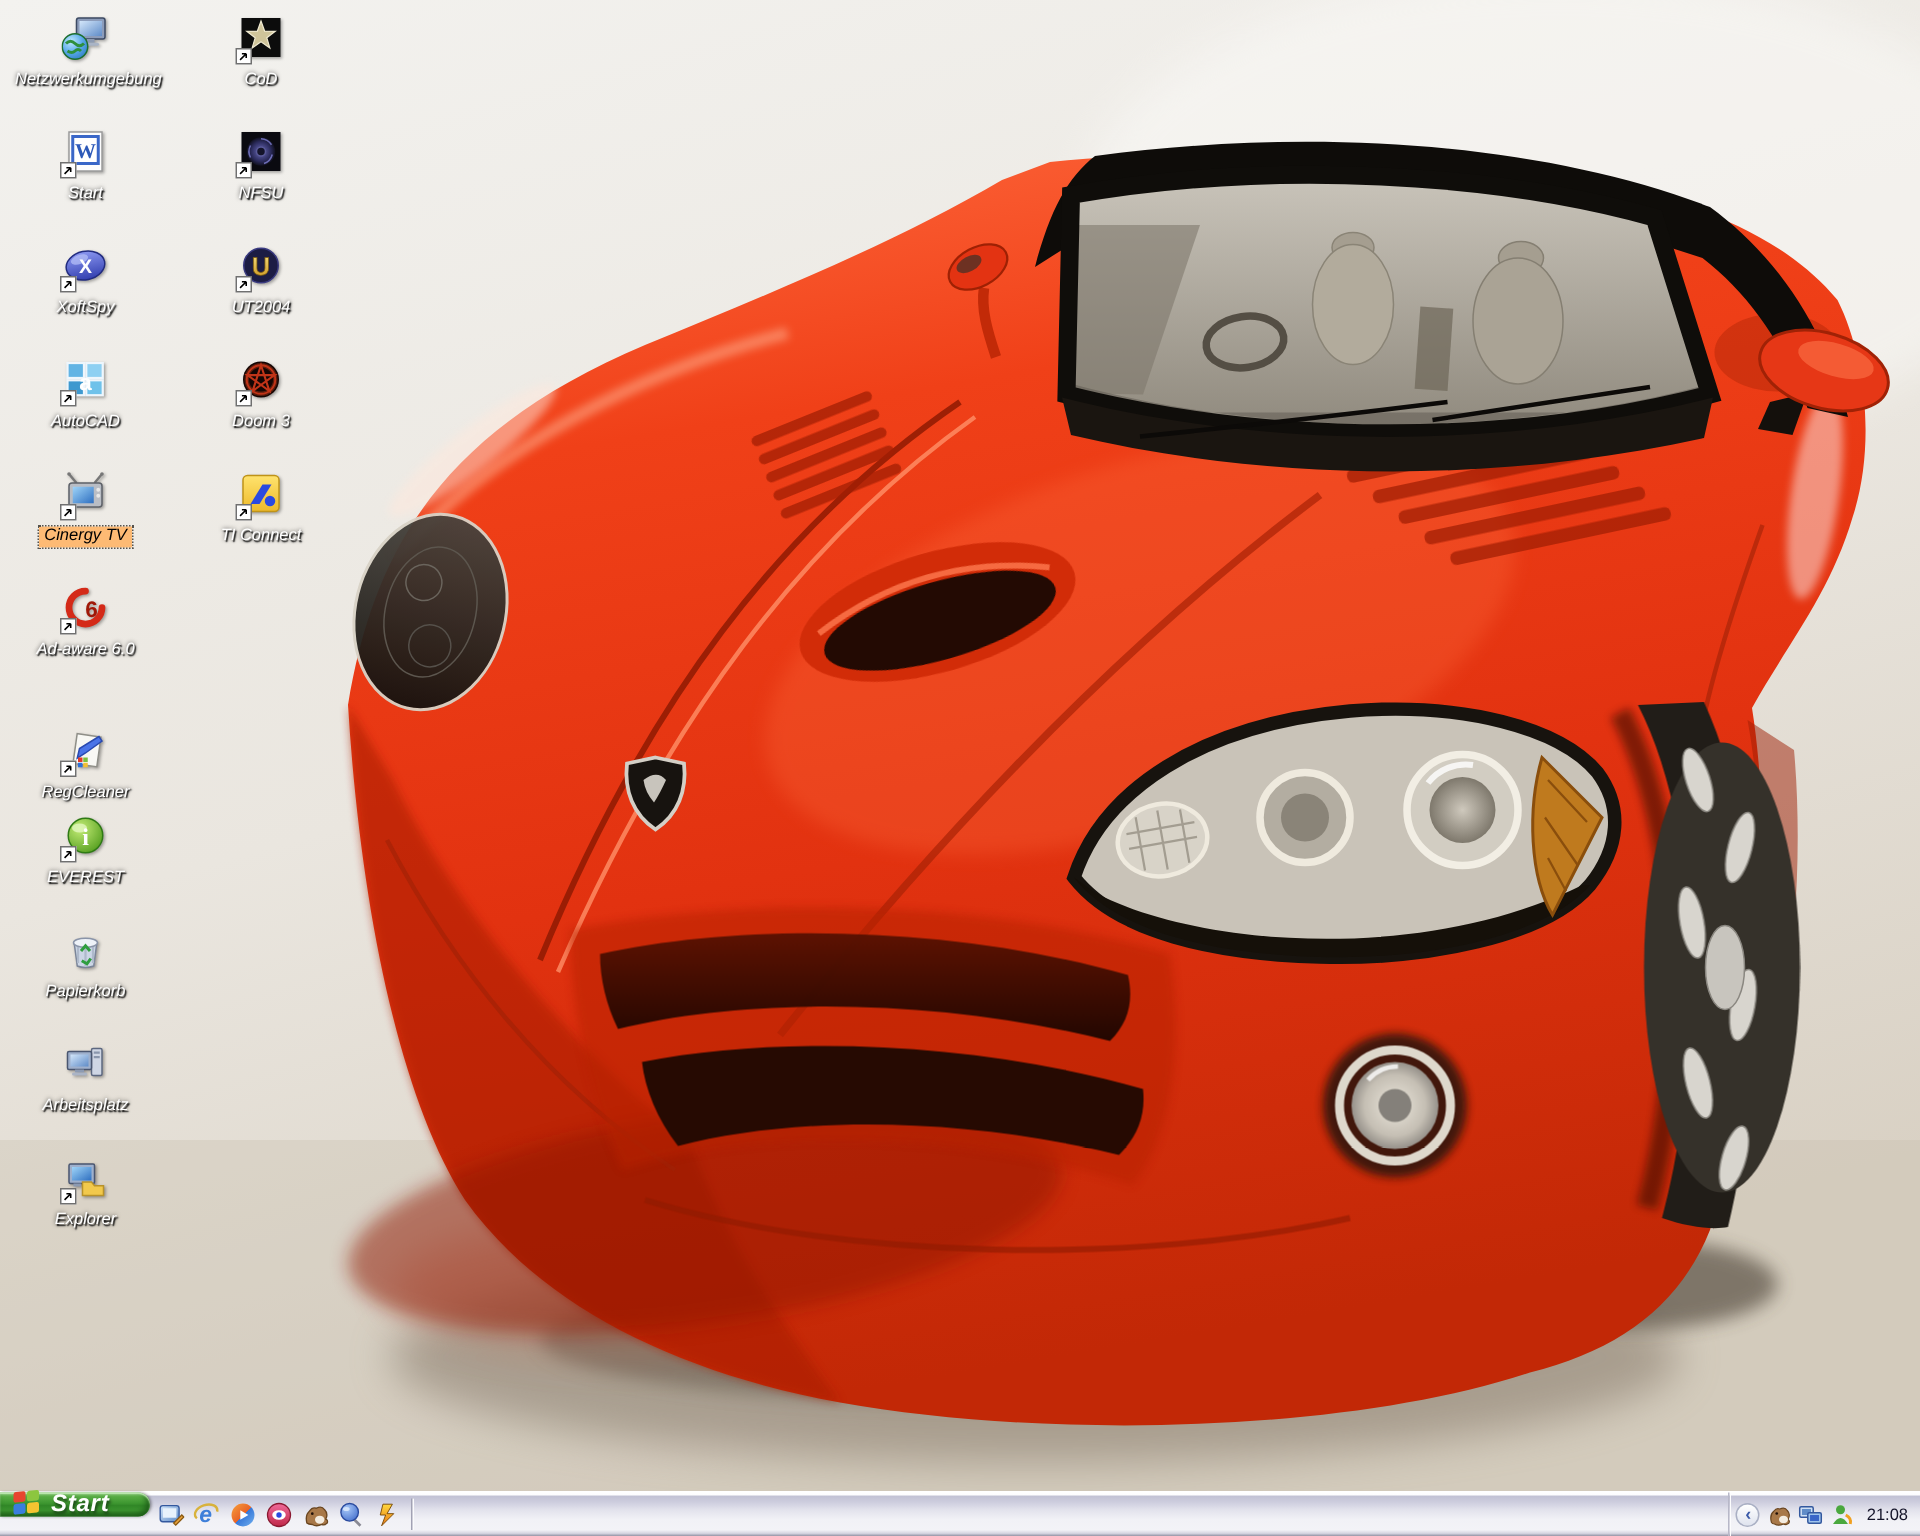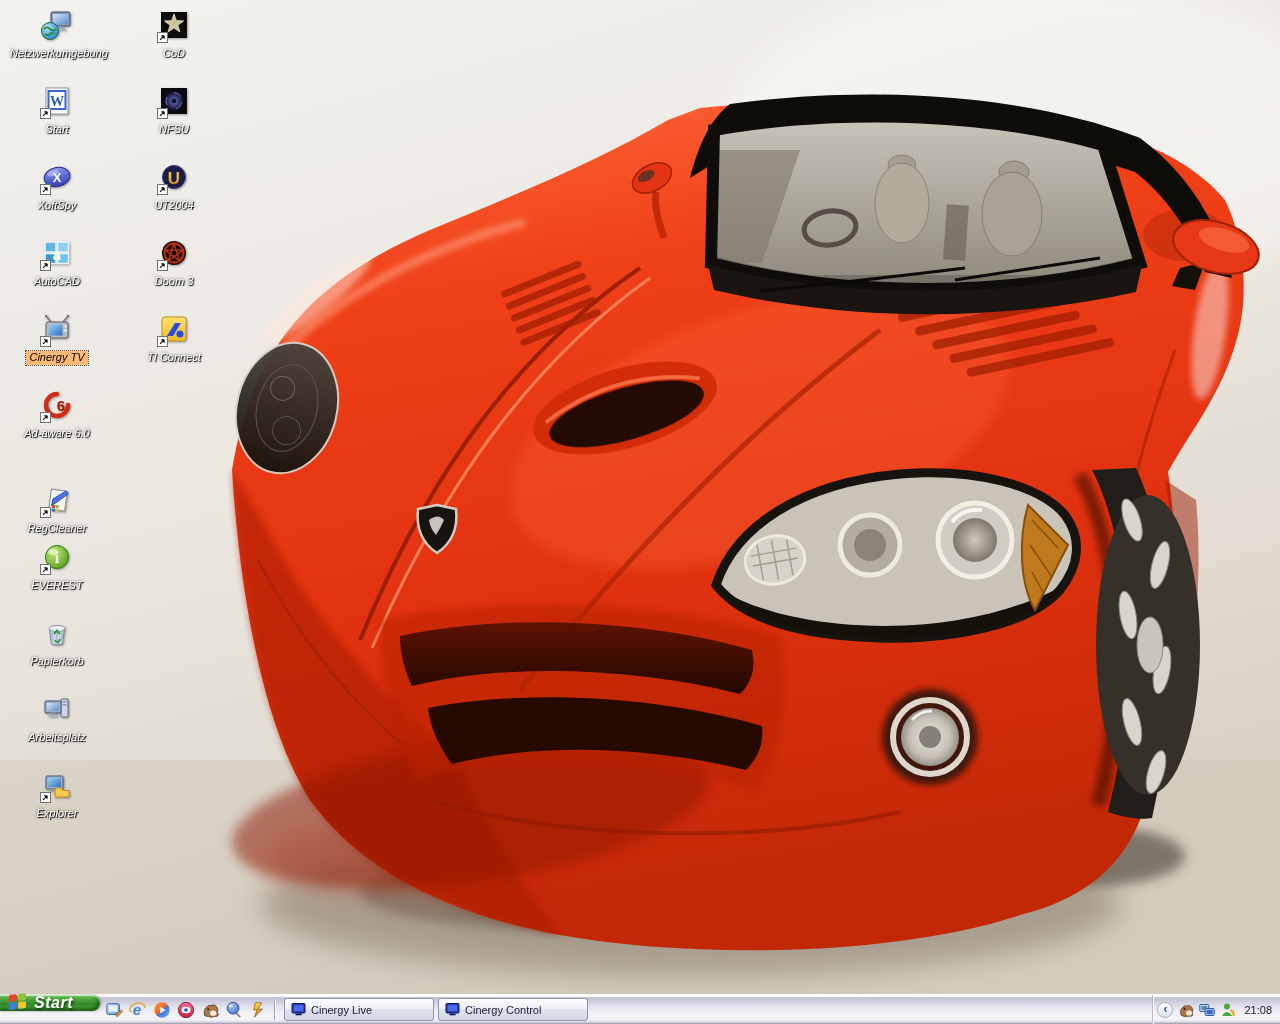--- a/index.html
+++ b/index.html
@@ -639,38 +639,20 @@
     </div>
     <div class="qlbtn">
       <svg viewBox="0 0 20 20">
         <path d="M7 2 L14 2 L10 9 L15 9 L6 18 L9 10 L5 10 Z" fill="url(#wam)" stroke="#7a4a08" stroke-width="0.7"></path>
         </svg>
     </div>
   </div>
 
   <div class="vsep"></div>
 
-  <div class="winbtns">
-    <div class="winbtn">
-      <svg viewBox="0 0 15 13">
-        <rect x="1" y="0.5" width="13" height="9.5" rx="1" fill="#2a3db0" stroke="#0e1560"></rect>
-        <rect x="2.7" y="2.2" width="9.6" height="6" fill="#4a68e8"></rect>
-        <rect x="4.5" y="10.5" width="6" height="1.8" fill="#0e1560"></rect>
-        </svg>
-      <span>Cinergy Live</span>
-    </div>
-    <div class="winbtn">
-      <svg viewBox="0 0 15 13">
-        <rect x="1" y="0.5" width="13" height="9.5" rx="1" fill="#2a3db0" stroke="#0e1560"></rect>
-        <rect x="2.7" y="2.2" width="9.6" height="6" fill="#4a68e8"></rect>
-        <rect x="4.5" y="10.5" width="6" height="1.8" fill="#0e1560"></rect>
-        </svg>
-      <span>Cinergy Control</span>
-    </div>
-  </div>
 
   <div class="tray">
     <div class="chev">
       <span>‹</span>
     </div>
     <div class="trayico">
       <svg viewBox="0 0 16 16">
         <path d="M3 13 q-1.5 -5 1.5 -7.5 q1.8 -2.5 4 -1.5 q3.5 -1.5 5 1 q2.5 2.5 0.5 6 q1.5 1 0.5 2.5 q-2 1.5 -3.5 0.5 q-3.5 1.5 -6 0 q-1.5 0 -2 -1 Z" fill="#a87848" stroke="#6a4620" stroke-width="0.8"></path>
         <ellipse cx="11" cy="11" rx="3" ry="2.5" fill="#f4ece0"></ellipse>
         <circle cx="6.5" cy="7" r="0.9" fill="#201008"></circle>

